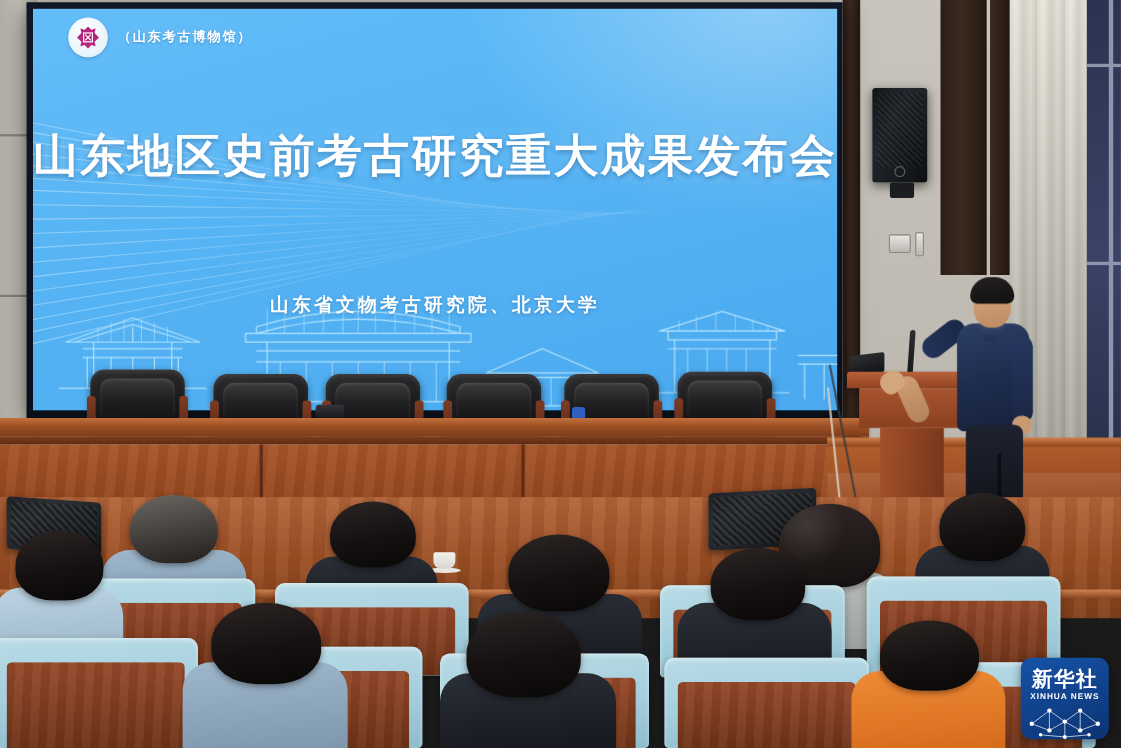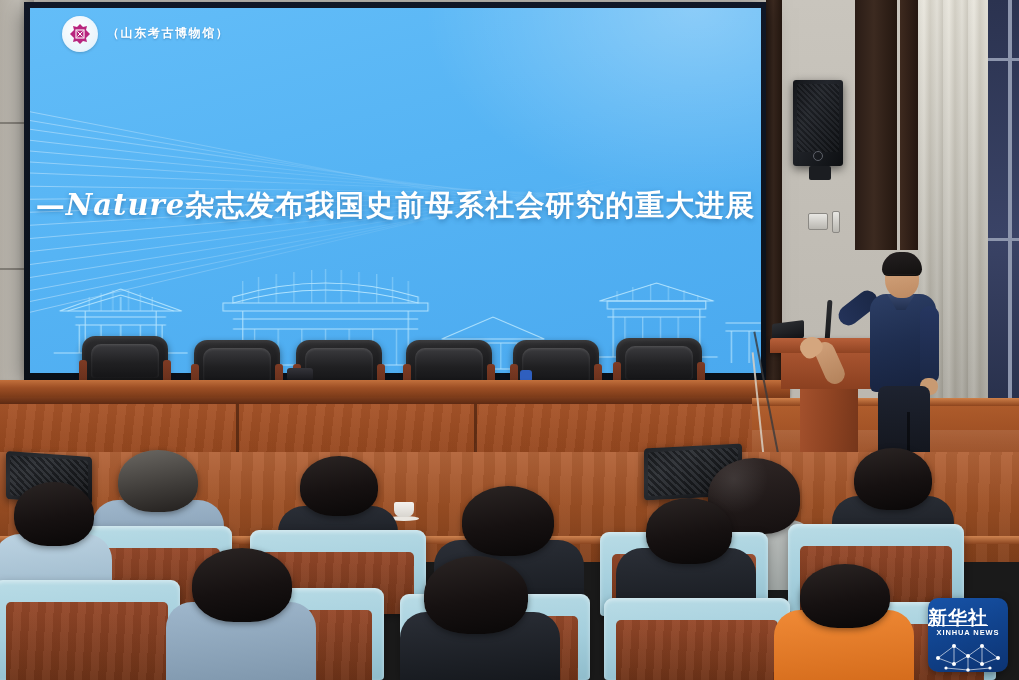--- a/index.html
+++ b/index.html
@@ -352,24 +352,23 @@
   .saucer{ position:absolute; width:30px; height:5px; border-radius:50%; background:#e9e6e0; }
 
   
   .xinhua{
     position:absolute; left:928px; top:598px; width:80px; height:74px;
     border-radius:10px; overflow:hidden;
     background:linear-gradient(160deg,#1753a8 0%,#11448f 45%,#0c3372 100%);
     box-shadow:0 2px 8px rgba(0,0,0,.4);
   }
   .xh-cn{
-    position:absolute; left:0; right:0; top:7px; text-align:left;
+    position:absolute; left:0; right:0; top:7px; text-align:center;
     color:#fff; font-size:19px; font-weight:800; letter-spacing:1px;
     font-family:"DejaVu Sans","Liberation Sans",sans-serif;
-    text-decoration:underline;
   }
   .xh-en{
     position:absolute; left:0; right:0; top:30px; text-align:center;
     color:#fff; font-size:7.5px; font-weight:700; letter-spacing:.9px;
   }
   .xh-net{ position:absolute; left:0; top:40px; width:80px; height:34px; }
 </style>
 </head>
 <body>
 
@@ -483,21 +482,22 @@
           <path d="M586 64 L686 64"></path>
           <g stroke-width="0.75">
             <path d="M604 64 L604 104 M622 64 L622 104 M640 64 L640 104 M658 64 L658 104"></path>
           </g>
           <path d="M574 104 L698 104"></path>
 
           <path d="M706 70 L742 70 M706 78 L742 78 M712 78 L712 110 M730 78 L730 110"></path>
         </g>
       </svg>
 
-      <div class="title-sub"><span>—</span><span class="nature">Nature</span><span>杂志发布我国史前母系社会研究的重大进展</span></div>
+      <div class="title-main">山东地区史前考古研究重大成果发布会</div>
+      <div class="org-line">山东省文物考古研究院、北京大学</div>
     </div>
   </div>
 
   <div class="chair" style="left:82px;top:336px;">
       <i class="armL"></i>
       <i class="armR"></i>
     </div>
   <div class="chair" style="left:194px;top:340px;">
       <i class="armL"></i>
       <i class="armR"></i>

